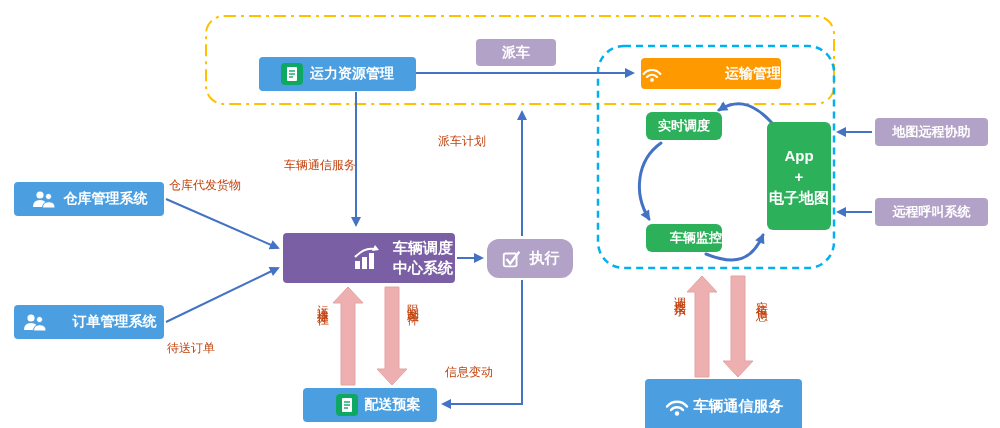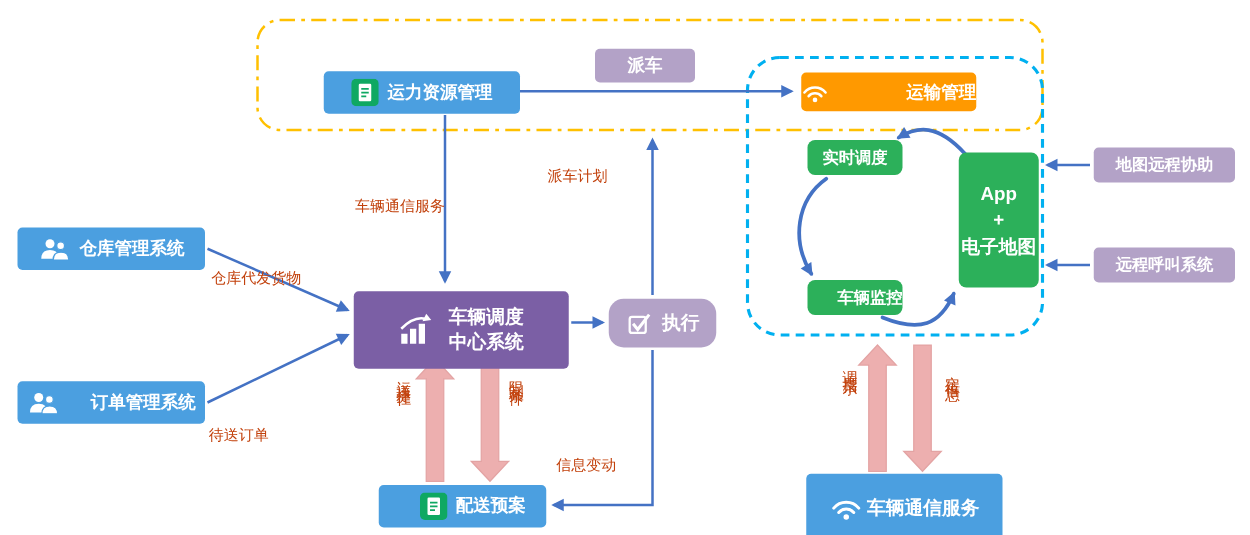--- a/index.html
+++ b/index.html
@@ -126,21 +126,21 @@
       <svg width="26" height="22" viewBox="0 0 26 22">
           <circle cx="9" cy="7" r="3.6" fill="#fff"></circle>
           <path d="M2,19 q0,-7 7,-7 q7,0 7,7 z" fill="#fff"></path>
           <circle cx="17.5" cy="8.5" r="3.1" fill="#fff" stroke="#4B9FE0"></circle>
           <path d="M11.5,20 q0,-6.3 6.3,-6.3 q6.3,0 6.3,6.3 z" fill="#fff" stroke="#4B9FE0"></path>
         </svg>
     </span>
     <span class="lbl">订单管理系统</span>
   </div>
 
-  <div class="node purple" style="left:283px;top:233px;width:172px;height:62px;gap:10px;font-size:15px;">
+  <div class="node purple" style="left:283px;top:233px;width:172px;height:50px;gap:10px;font-size:15px;justify-content:flex-end;">
     <span class="nicon">
       <svg width="30" height="28" viewBox="0 0 30 28">
           <rect x="4" y="17" width="5" height="8" fill="#fff"></rect>
           <rect x="11" y="13" width="5" height="12" fill="#fff"></rect>
           <rect x="18" y="9" width="5" height="16" fill="#fff"></rect>
           <path d="M4,13 Q14,3 23,5" stroke="#fff" stroke-width="2" fill="none"></path>
           <polygon points="24,1 28,6 21,7" fill="#fff"></polygon>
         </svg>
     </span>
     <span class="wrap" style="width:64px;">车辆调度中心系统</span>
@@ -173,21 +173,21 @@
     <span class="nicon">
       <svg width="26" height="21" viewBox="0 0 26 20">
           <path d="M3,10 a13,13 0 0 1 20,0" stroke="#fff" stroke-width="2.4" fill="none" stroke-linecap="round"></path>
           <path d="M7,13.5 a8,8 0 0 1 12,0" stroke="#fff" stroke-width="2.4" fill="none" stroke-linecap="round"></path>
           <circle cx="13" cy="17" r="2.2" fill="#fff"></circle>
         </svg>
     </span>
     <span class="lbl">车辆通信服务</span>
   </div>
 
-  <div class="elabel" style="left:169px;top:177px;margin-top:37px;">仓库代发货物</div>
+  <div class="elabel" style="left:169px;top:177px;">仓库代发货物</div>
   <div class="elabel" style="left:167px;top:340px;">待送订单</div>
   <div class="elabel" style="left:284px;top:157px;">车辆通信服务</div>
   <div class="elabel" style="left:438px;top:133px;">派车计划</div>
   <div class="elabel" style="left:445px;top:364px;">信息变动</div>
   <div class="elabel vlabel" style="left:314px;top:295px;">运送捷径</div>
   <div class="elabel vlabel" style="left:404px;top:295px;">限制条件</div>
   <div class="elabel vlabel" style="left:671px;top:287px;">调度指示</div>
   <div class="elabel vlabel" style="left:753px;top:291px;">定位信息</div>
 
 </div>

